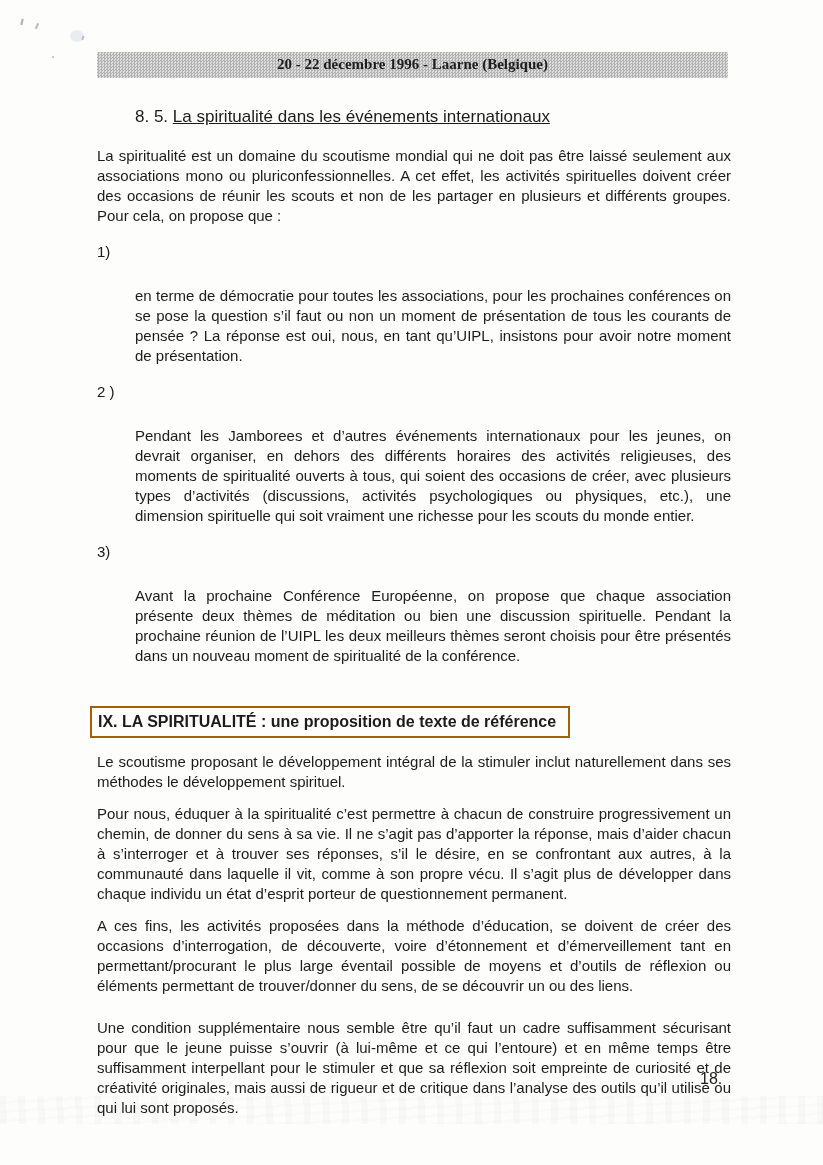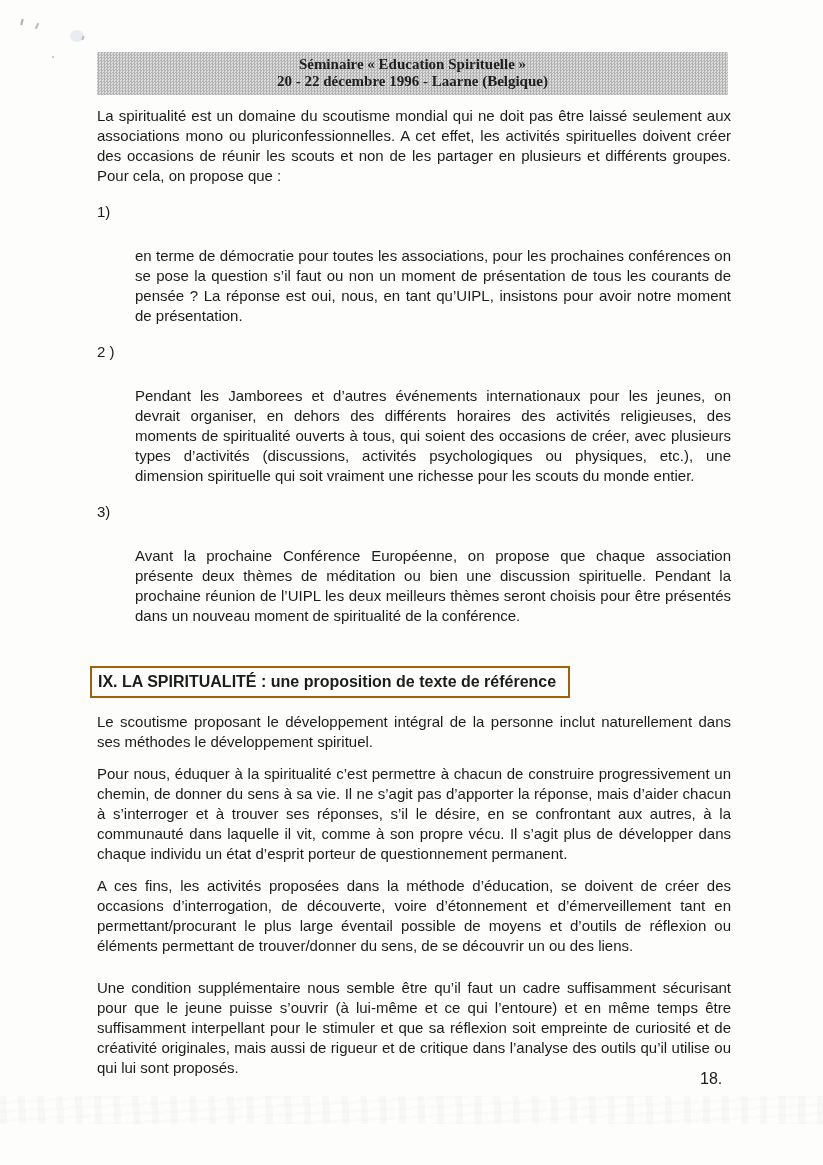--- a/index.html
+++ b/index.html
@@ -125,47 +125,47 @@
 
 <div class="page">
 
   <span class="scan-mark mark-tick" style="left:21px; top:19px; transform:rotate(14deg);"></span>
   <span class="scan-mark mark-tick" style="left:36px; top:23px; transform:rotate(26deg); opacity:.45;"></span>
   <span class="scan-mark mark-smudge" style="left:70px; top:30px;"></span>
   <span class="scan-mark mark-tick" style="left:82px; top:36px; height:4px; transform:rotate(20deg); opacity:.4;"></span>
   <span class="scan-mark mark-dot" style="left:52px; top:56px;"></span>
 
   <div class="header-band">
-    <div>Séminaire « Education Spirituelle »</div>
     <div>20 - 22 décembre 1996 - Laarne (Belgique)</div>
   </div>
 
   <div class="content">
 
+    <h2 class="section-heading"><span>8. 5.</span> <span class="title-underline">La spiritualité dans les événements internationaux</span></h2>
 
     <p class="para">La spiritualité est un domaine du scoutisme mondial qui ne doit pas être laissé seulement aux associations mono ou pluriconfessionnelles. A cet effet, les activités spirituelles doivent créer des occasions de réunir les scouts et non de les partager en plusieurs et différents groupes. Pour cela, on propose que :</p>
 
     <div class="num-list">
       <div class="num-item">
         <span class="num-marker">1)</span>
         <span class="num-text">en terme de démocratie pour toutes les associations, pour les prochaines conférences on se pose la question s’il faut ou non un moment de présentation de tous les courants de pensée ? La réponse est oui, nous, en tant qu’UIPL, insistons pour avoir notre moment de présentation.</span>
       </div>
       <div class="num-item">
         <span class="num-marker">2 )</span>
         <span class="num-text">Pendant les Jamborees et d’autres événements internationaux pour les jeunes, on devrait organiser, en dehors des différents horaires des activités religieuses, des moments de spiritualité ouverts à tous, qui soient des occasions de créer, avec plusieurs types d’activités (discussions, activités psychologiques ou physiques, etc.), une dimension spirituelle qui soit vraiment une richesse pour les scouts du monde entier.</span>
       </div>
       <div class="num-item">
         <span class="num-marker">3)</span>
         <span class="num-text">Avant la prochaine Conférence Européenne, on propose que chaque association présente deux thèmes de méditation ou bien une discussion spirituelle. Pendant la prochaine réunion de l’UIPL les deux meilleurs thèmes seront choisis pour être présentés dans un nouveau moment de spiritualité de la conférence.</span>
       </div>
     </div>
 
     <div class="boxed-heading">IX. LA SPIRITUALITÉ : une proposition de texte de référence</div>
 
-    <p class="para mb12">Le scoutisme proposant le développement intégral de la personne inclut naturellement dans ses méthodes le développement spirituel.</p>
+    <p class="para mb12">Le scoutisme proposant le développement intégral de la stimuler inclut naturellement dans ses méthodes le développement spirituel.</p>
 
     <p class="para mb12"><span>Pour nous, éduquer à la spiritualité c’est permettre à chacun de construire progressivement un chemin, de donner du sens à sa vie. Il ne s’agit pas d’apporter </span><span class="u-word">la</span><span> réponse, mais d’aider chacun à s’interroger et à trouver ses réponses, s’il le désire, en se confrontant aux autres, à la communauté dans laquelle il vit, comme à son propre vécu. Il s’agit plus de développer dans chaque individu un état d’esprit porteur de questionnement permanent.</span></p>
 
     <p class="para mb14">A ces fins, les activités proposées dans la méthode d’éducation, se doivent de créer des occasions d’interrogation, de découverte, voire d’étonnement et d’émerveillement tant en permettant/procurant le plus large éventail possible de moyens et d’outils de réflexion ou éléments permettant de trouver/donner du sens, de se découvrir un ou des liens.</p>
 
     <p class="para">Une condition supplémentaire nous semble être qu’il faut un cadre suffisamment sécurisant pour que le jeune puisse s’ouvrir (à lui-même et ce qui l’entoure) et en même temps être suffisamment interpellant pour le stimuler et que sa réflexion soit empreinte de curiosité et de créativité originales, mais aussi de rigueur et de critique dans l’analyse des outils qu’il utilise ou qui lui sont proposés.</p>
 
   </div>
 
   <div class="page-number">18.</div>

